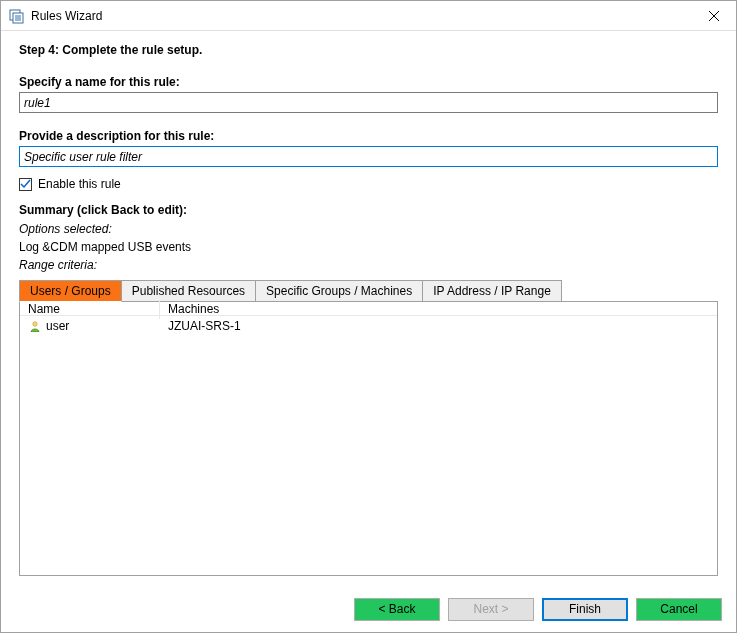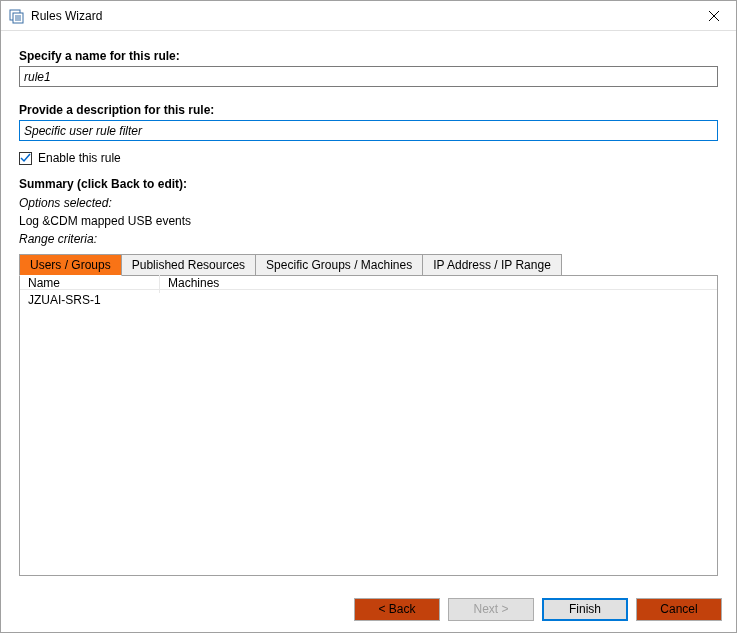--- a/index.html
+++ b/index.html
@@ -148,21 +148,21 @@
     align-items: center;
     justify-content: flex-end;
     padding: 0 14px;
     gap: 8px;
     border-top: 0;
   }
   .btn {
     width: 86px;
     height: 23px;
     border: 1px solid #adadad;
-    background: #c2410c;
+    background: #22c55e;
     font-family: inherit;
     font-size: 12px;
     cursor: pointer;
     display: flex; align-items: center; justify-content: center;
   }
   .btn.disabled {
     color: #a0a0a0;
     background: #e1e1e1;
     cursor: default;
   }
@@ -190,20 +190,21 @@
     <div class="close-btn">
       <svg width="10" height="10" viewBox="0 0 10 10">
         <line x1="0" y1="0" x2="10" y2="10" stroke="currentColor" stroke-width="1"></line>
         <line x1="10" y1="0" x2="0" y2="10" stroke="currentColor" stroke-width="1"></line>
       </svg>
     </div>
   </div>
 
   <div class="content">
 
+    <div class="step-heading">Step 4: Complete the rule setup.</div>
 
     <div class="label-bold">Specify a name for this rule:</div>
     <input class="text-input" type="text" value="rule1" style="">
 
     <div class="row-gap"></div>
 
     <div class="label-bold">Provide a description for this rule:</div>
     <input class="text-input focused" type="text" value="Specific user rule filter" style="">
 
     <div class="checkbox-row">
@@ -226,20 +227,29 @@
       <div class="tab">Specific Groups / Machines</div>
       <div class="tab">IP Address / IP Range</div>
     </div>
 
     <div class="tab-panel">
       <div class="table-header">
         <div class="th name">Name</div>
         <div class="th loc">Machines</div>
       </div>
       <div class="table-row">
+        <div class="td name">
+          <span class="user-icon">
+            <svg width="12" height="12" viewBox="0 0 12 12">
+              <circle cx="6" cy="4" r="2.2" fill="#f7d77a" stroke="#c7a031" stroke-width="0.7"></circle>
+              <path d="M2 12 C2 8, 10 8, 10 12 Z" fill="#6abf3a" stroke="#3e8020" stroke-width="0.7"></path>
+            </svg>
+          </span>
+          <span>user</span>
+        </div>
         <div class="td loc">JZUAI-SRS-1</div>
       </div>
     </div>
 
   </div>
 
   <div class="button-bar">
     <button class="btn">&lt; Back</button>
     <button class="btn disabled">Next &gt;</button>
     <button class="btn primary">Finish</button>

